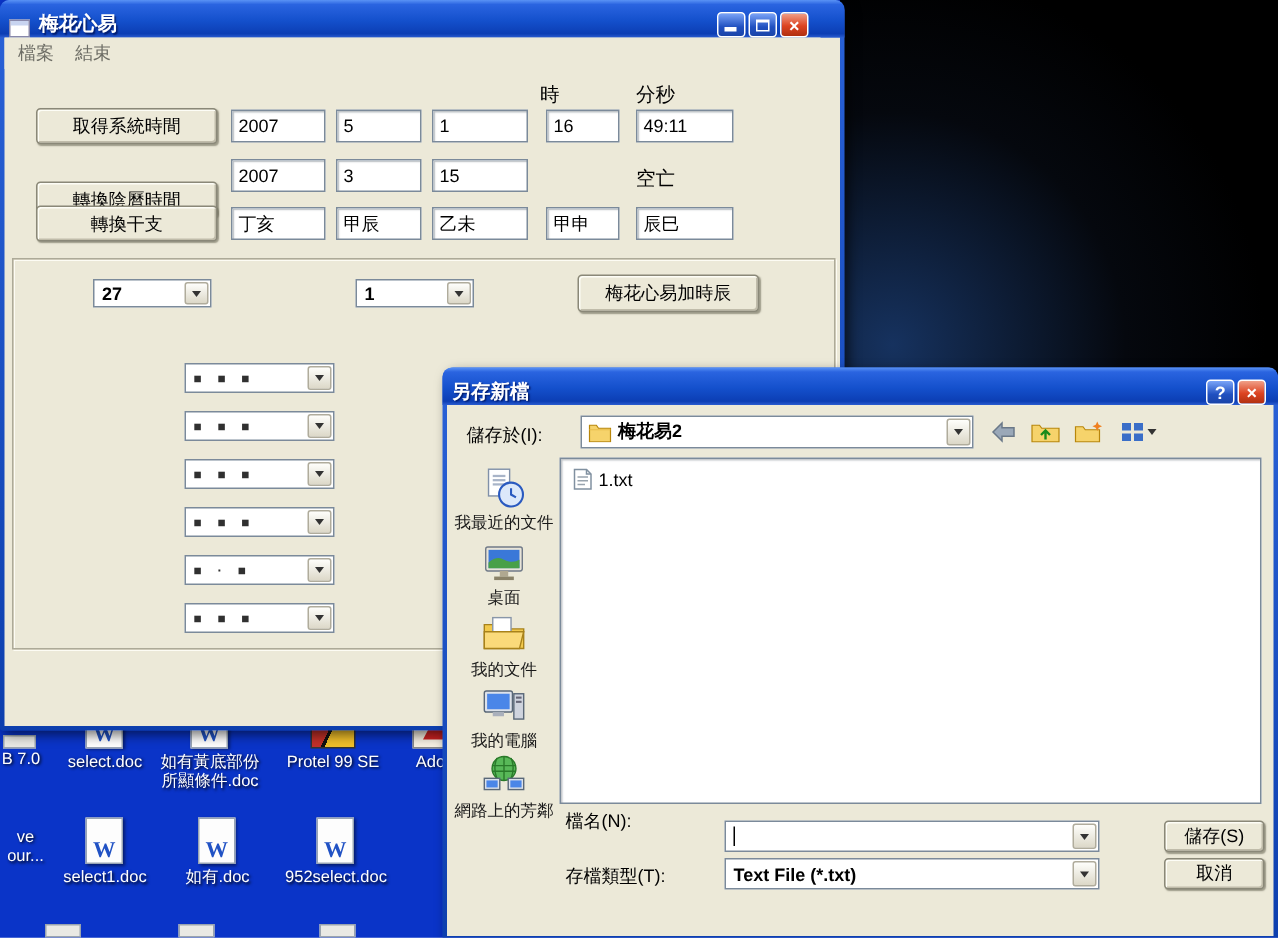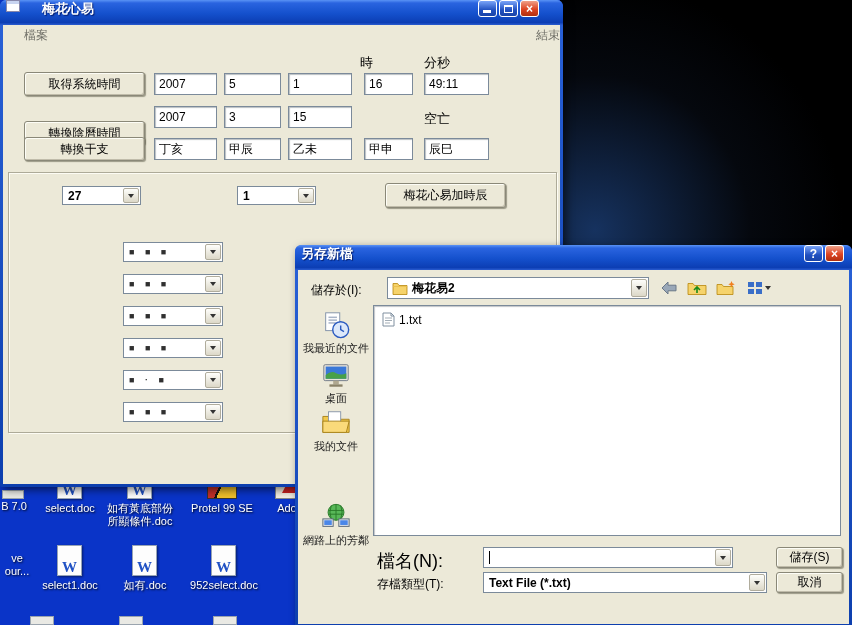--- a/index.html
+++ b/index.html
@@ -5,35 +5,35 @@
   html,body { margin:0; padding:0; }
   #screen { position:relative; width:852px; height:625px; overflow:hidden;
             background:#0a34c8; font-family:"Liberation Sans","DejaVu Sans",sans-serif;
             font-size:12px; color:#000; }
 
   
   .win { position:absolute; border-radius:7px 7px 2px 2px;
          background:linear-gradient(180deg,#2a62d8,#0d3fae);
          box-shadow:3px 3px 8px rgba(0,0,0,.55); }
   .face { position:absolute; left:3px; right:3px; top:25px; bottom:3px; background:#ece9d8; }
-  .tbar { position:absolute; left:0; right:0; top:0; height:25px; display:flex; align-items:flex-start;
+  .tbar { position:absolute; left:0; right:0; top:0; height:25px; display:flex; align-items:flex-end;
           padding:0 6px; box-sizing:border-box; color:#fff; font-weight:bold; font-size:13px;
           text-shadow:1px 1px 1px rgba(0,20,90,.85); border-radius:6px 6px 0 0;
-          background:linear-gradient(180deg,#5a93f5 0%,#2a64e0 12%,#1450cc 55%,#0c3eb4 90%,#2a5cd0 100%);gap:16px; }
+          background:linear-gradient(180deg,#5a93f5 0%,#2a64e0 12%,#1450cc 55%,#0c3eb4 90%,#2a5cd0 100%); }
   .tbtns { margin-left:auto; display:flex; }
   .tbtn { position:relative; width:19px; height:17px; margin-left:2px; border-radius:3px;
           border:1px solid #fff; box-sizing:border-box; display:flex; align-items:center;
           justify-content:center; font-size:12px; font-weight:bold; color:#fff; text-shadow:none; }
   .tbtn.blue { background:linear-gradient(180deg,#7aa4f8,#2050c0 60%,#1a44a8); }
   .tbtn.red  { background:linear-gradient(180deg,#f0a088,#dd4422 55%,#b03010); }
   .gmin { position:absolute; left:4px; bottom:3px; width:8px; height:3px; background:#fff; }
   .gmax { width:9px; height:8px; border:1px solid #fff; border-top:2px solid #fff; box-sizing:border-box; }
 
-  .menubar { position:absolute; left:3px; right:3px; top:25px; height:21px; background:#ece9d8;
-             display:flex; align-items:center; gap:14px; padding-left:21px;justify-content:space-between; }
+  .menubar { position:absolute; left:3px; right:16px; top:25px; height:21px; background:#ece9d8;
+             display:flex; align-items:center; gap:14px; padding-left:9px; }
   .mitem { color:#6e6e66; font-size:12px; }
 
   .slabel { position:absolute; font-size:13px; color:#000; }
 
   .btn { position:absolute; background:#ece9d8; border:1px solid #8a8878; border-radius:3px;
          box-shadow:inset 1px 1px 0 #fdfdf6, inset -1px -1px 0 #c0bcaa, 1px 1px 1px rgba(90,88,70,.55);
          display:flex; align-items:center; justify-content:center; box-sizing:border-box;
          font-size:12px; }
   .field { position:absolute; background:#fff; border:1px solid #7b8a9a;
            box-shadow:inset 1px 1px 1px rgba(100,110,120,.45); box-sizing:border-box;
@@ -370,20 +370,33 @@
     <div class="place" style="top:163px">
       <span class="picon">
         <svg viewBox="0 0 32 32" width="30" height="30">
             <path d="M2 9 v17 h28 v-14 H14 l-3 -3 z" fill="#f2c94c" stroke="#a8821a"></path>
             <rect x="8" y="4" width="13" height="12" fill="#fff" stroke="#8896a8"></rect>
             <path d="M2 14 h28 l-3 12 H2 z" fill="#fada7a" stroke="#a8821a"></path>
           </svg>
       </span>
       <span class="plbl">我的文件</span>
     </div>
+    <div class="place" style="top:210px">
+      <span class="picon">
+        <svg viewBox="0 0 32 32" width="30" height="30">
+            <rect x="2" y="6" width="20" height="15" rx="1.5" fill="#dde2ea" stroke="#5a6878"></rect>
+            <rect x="4" y="8" width="16" height="11" fill="#4a86e8"></rect>
+            <rect x="8" y="21" width="8" height="3" fill="#aab0bc"></rect>
+            <rect x="23" y="8" width="7" height="18" fill="#cfd4de" stroke="#5a6878"></rect>
+            <rect x="24.5" y="10" width="4" height="1.5" fill="#667"></rect>
+            <rect x="24.5" y="13" width="4" height="1.5" fill="#667"></rect>
+          </svg>
+      </span>
+      <span class="plbl">我的電腦</span>
+    </div>
     <div class="place" style="top:257px">
       <span class="picon">
         <svg viewBox="0 0 32 32" width="30" height="30">
             <circle cx="16" cy="11" r="8.5" fill="#58b858" stroke="#2a7a2a"></circle>
             <path d="M8 9 h16 M8 13 h16 M16 2.5 v17 M11 3.5 q-3 7 0 15 M21 3.5 q3 7 0 15" stroke="#2a7a2a" fill="none" stroke-width="1"></path>
             <rect x="2" y="18" width="11" height="8" fill="#dde2ea" stroke="#5a6878"></rect>
             <rect x="3.5" y="19.5" width="8" height="5" fill="#4a86e8"></rect>
             <rect x="19" y="18" width="11" height="8" fill="#dde2ea" stroke="#5a6878"></rect>
             <rect x="20.5" y="19.5" width="8" height="5" fill="#4a86e8"></rect>
           </svg>
@@ -395,32 +408,32 @@
       <div class="fitem">
         <svg width="13" height="15" viewBox="0 0 13 15">
             <path d="M1 1 h8 l3 3 v10 H1 z" fill="#fff" stroke="#8090a0"></path>
             <path d="M9 1 v3 h3" fill="none" stroke="#8090a0"></path>
             <path d="M3 6 h7 M3 8.5 h7 M3 11 h5" stroke="#99a4ae" stroke-width="0.9"></path>
           </svg>
         <span>1.txt</span>
       </div>
     </div>
 
-    <span class="slabel" style="left:82px;top:304px;font-size:18px">檔名(N):</span>
+    <span class="slabel" style="left:82px;top:294px;font-size:12px">檔名(N):</span>
     <div class="combo" style="left:188px;top:302px;width:250px;height:21px">
       <span class="caret"></span>
       <span class="cval"></span>
       <span class="cbtn">
           <i class="tri"></i>
         </span>
     </div>
     <div class="btn" style="left:481px;top:302px;width:67px;height:21px">儲存(S)</div>
 
     <span class="slabel" style="left:82px;top:331px;font-size:12px">存檔類型(T):</span>
-    <div class="combo" style="left:188px;top:327px;width:284px;height:21px">
+    <div class="combo" style="left:188px;top:327px;width:250px;height:21px">
       <span class="cval">Text File (*.txt)</span>
       <span class="cbtn">
           <i class="tri"></i>
         </span>
     </div>
     <div class="btn" style="left:481px;top:327px;width:67px;height:21px">取消</div>
   </div>
 
 </div>
 

